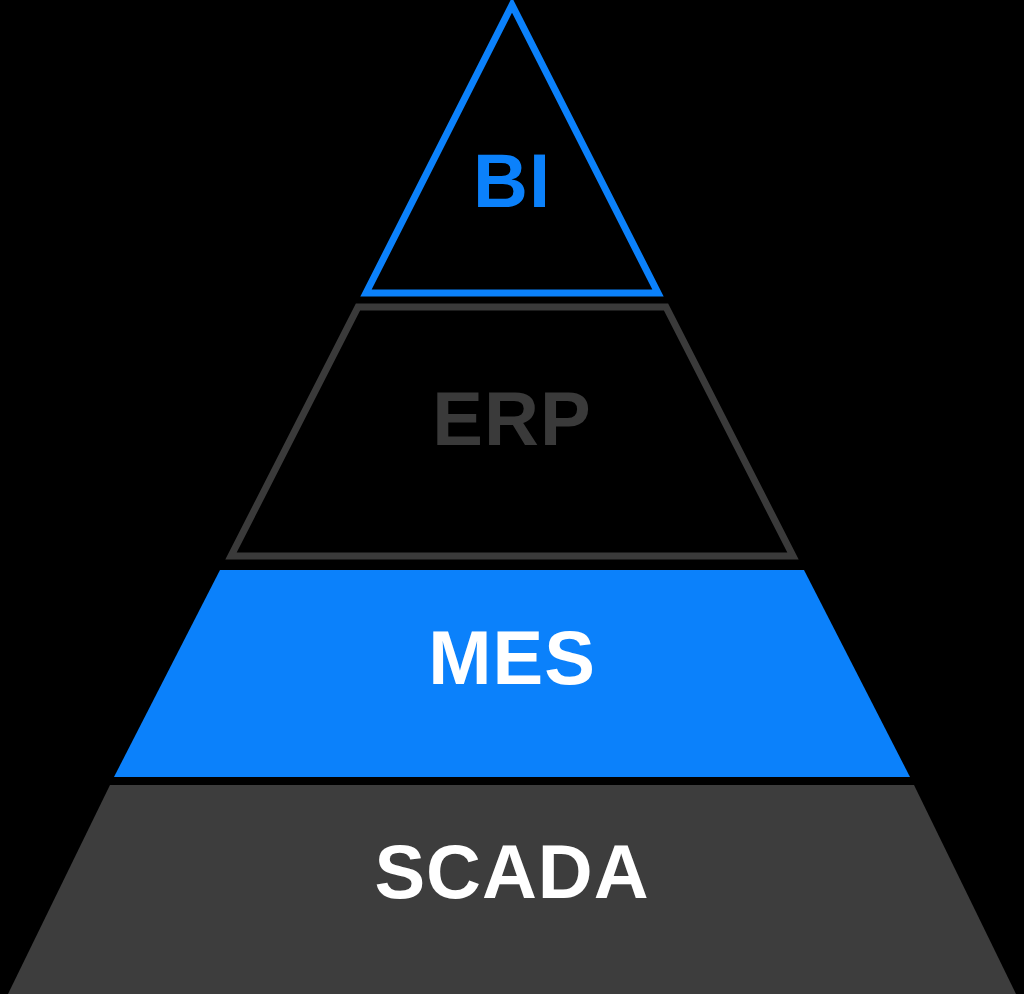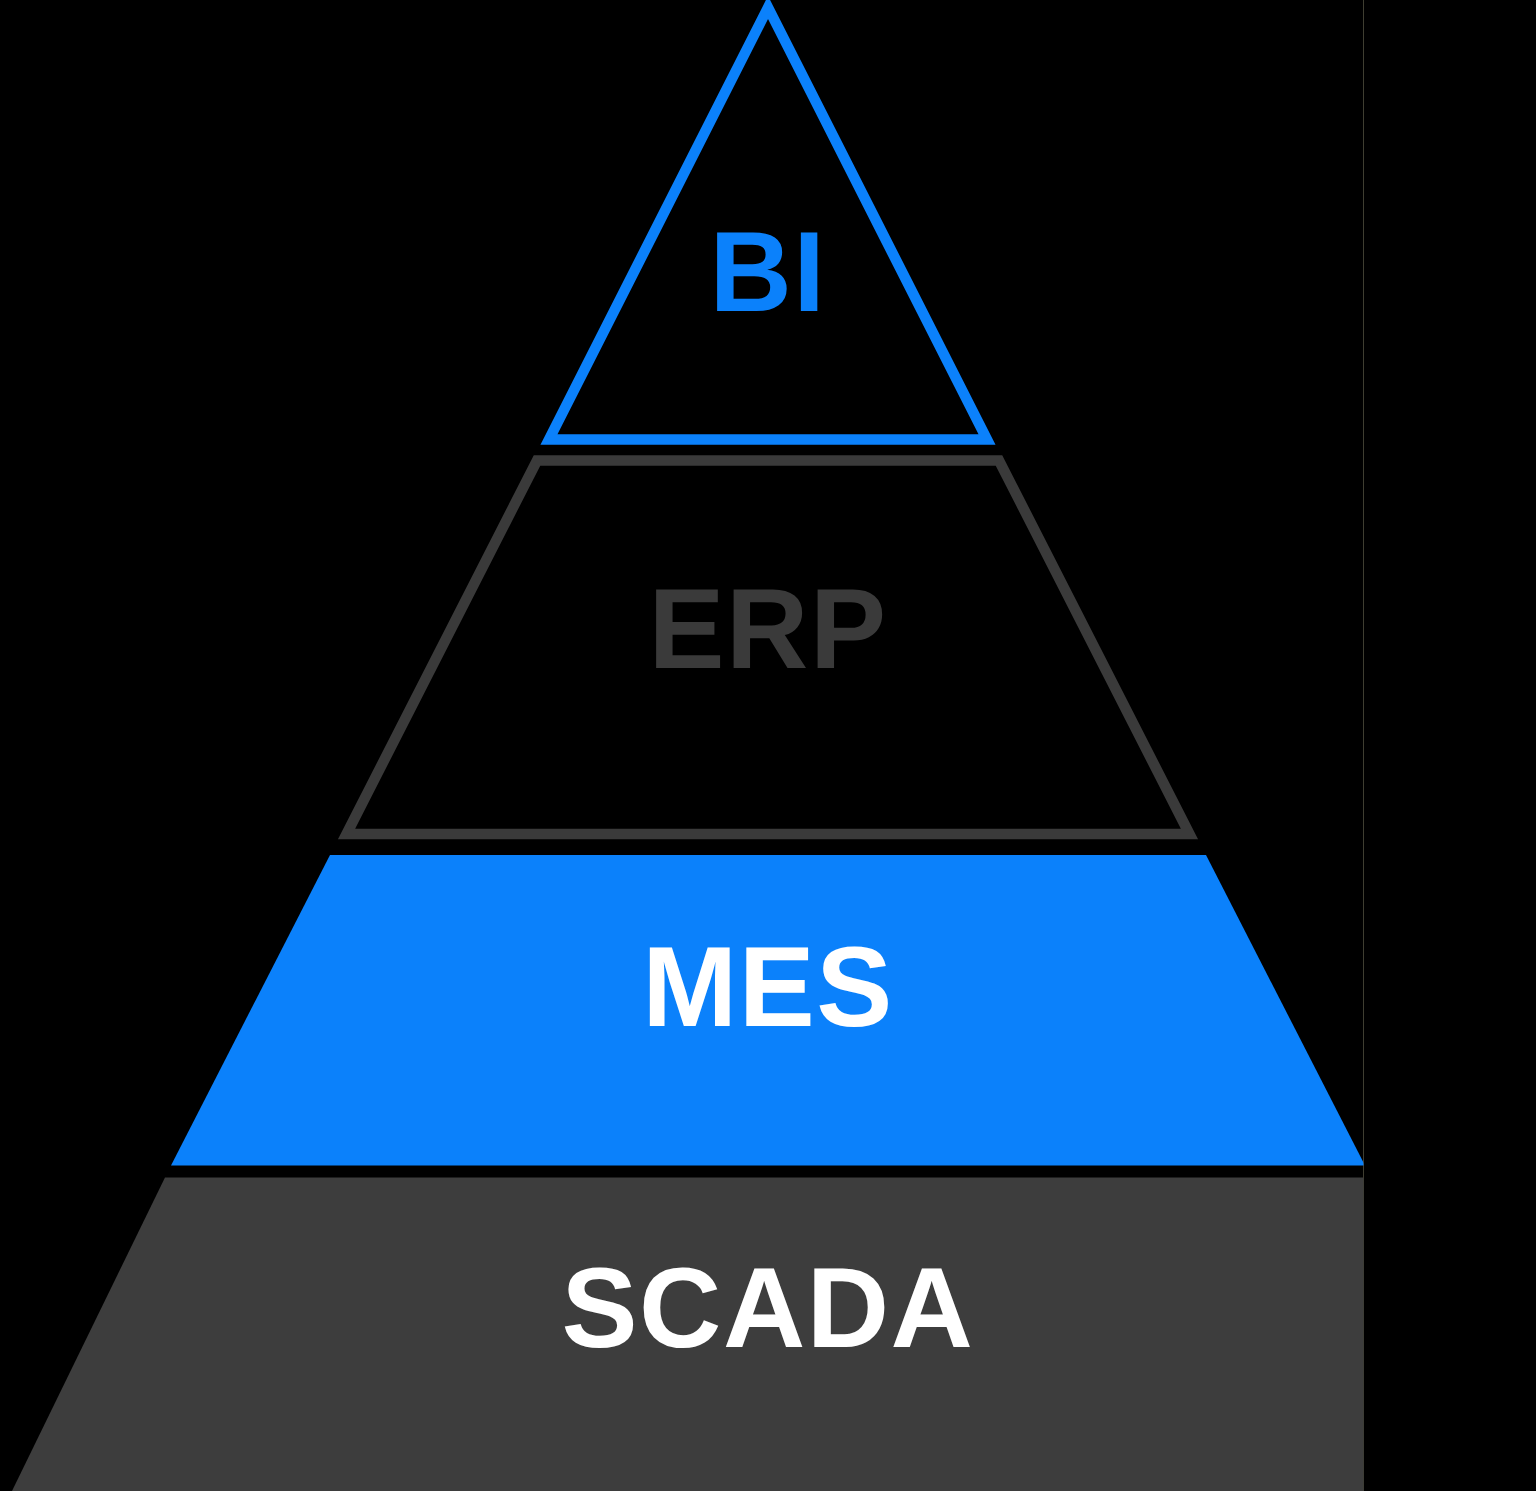--- a/index.html
+++ b/index.html
@@ -2,23 +2,23 @@
 <html><head>
 <meta charset="utf-8">
 <style>
   html, body {
     margin: 0;
     padding: 0;
     background: #000000;
   }
   .stage {
     position: relative;
-    width: 909px;
+    width: 1024px;
     height: 994px;
-    background: #fef9c3;
+    background: #22c55e;
     overflow: hidden;
   }
   svg {
     display: block;
   }
   .level-label {
     font-family: "Liberation Sans", sans-serif;
     font-weight: bold;
     font-size: 76px;
     letter-spacing: 1px;

